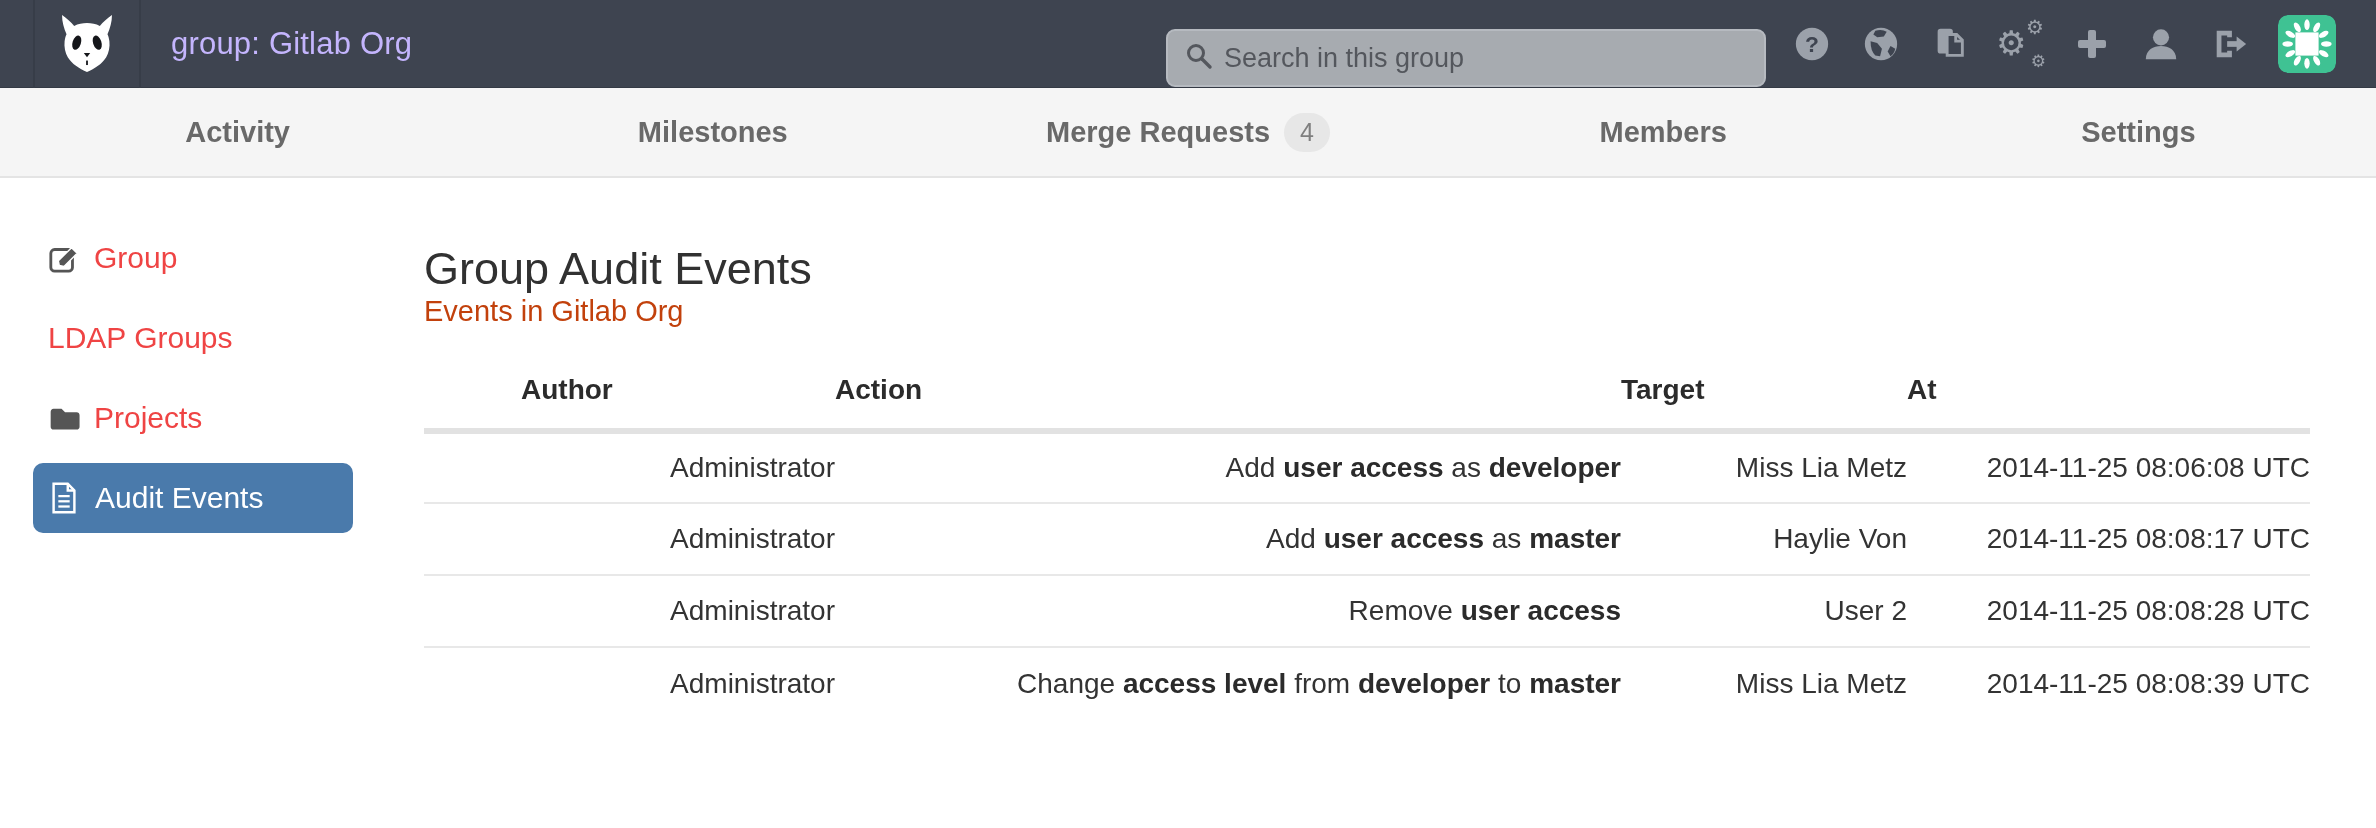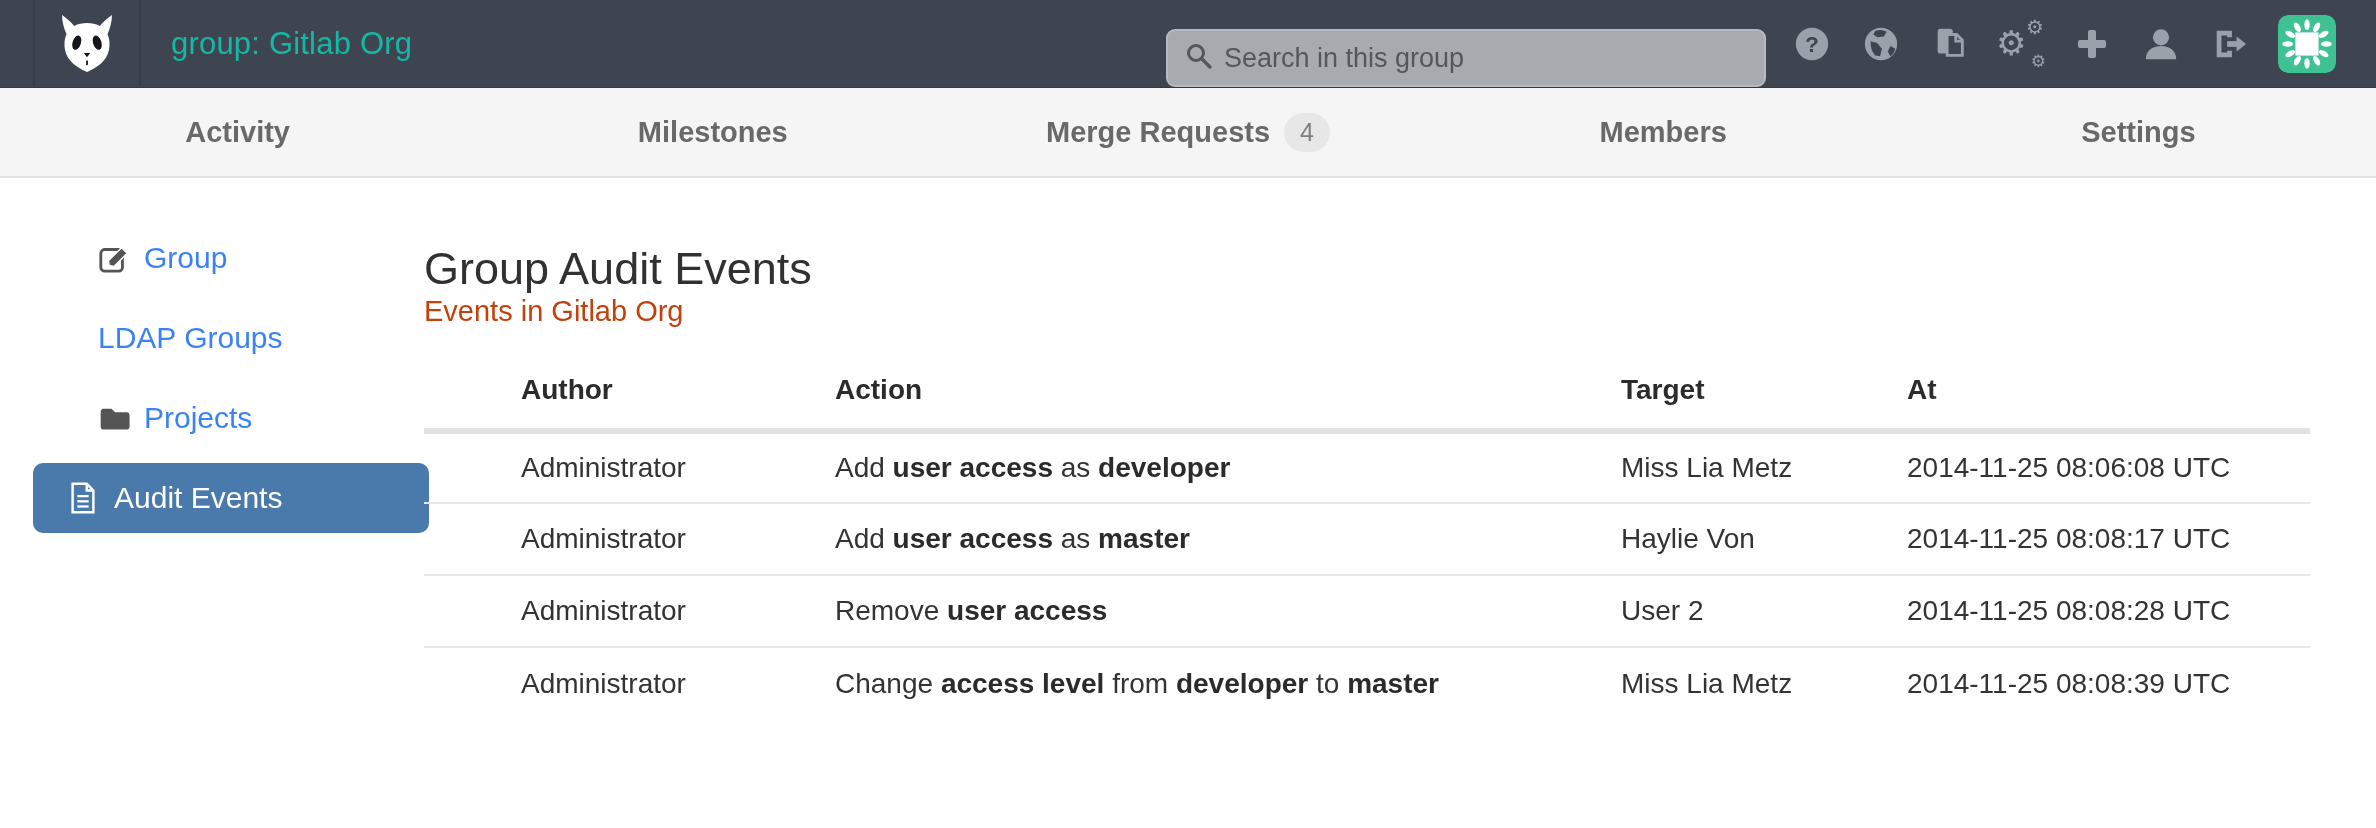--- a/index.html
+++ b/index.html
@@ -5,21 +5,21 @@
   * { margin:0; padding:0; box-sizing:border-box; }
   html,body { width:2376px; height:828px; overflow:hidden; background:#fff;
               font-family:"Liberation Sans", sans-serif; }
 
   
   .topbar { position:relative; height:88px; background:#3e4450;
             border-bottom:1px solid #343a45; display:flex; align-items:center; }
   .logo-cell { height:88px; margin-left:33px; width:108px;
                border-left:2px solid #373d48; border-right:2px solid #373d48;
                display:flex; align-items:center; justify-content:center; cursor:pointer; }
-  .app-title { color:#14b8a6; font-size:31px; margin-left:30px; letter-spacing:.2px; }
+  .app-title { color:#c4b5fd; font-size:31px; margin-left:30px; letter-spacing:.2px; }
   .search-box { position:absolute; left:1166px; top:29px; width:600px; height:58px;
                 background:#a7abb0; border:2px solid #b6bac0; border-radius:9px;
                 display:flex; align-items:center; padding:0 16px; }
   .search-box svg { flex:0 0 auto; margin-right:10px; }
   .search-box input { flex:1; background:transparent; border:none; outline:none;
                       font-size:27px; color:#33363c; font-family:"Liberation Sans",sans-serif; }
   .search-box input::placeholder { color:#54575d; opacity:1; }
   .top-icons { position:absolute; right:40px; top:0; height:88px;
                display:flex; align-items:center; gap:27px; }
   .icon-btn { width:42px; height:42px; display:flex; align-items:center;
@@ -35,33 +35,33 @@
   .group-tabs { height:90px; background:#f5f5f5; border-bottom:2px solid #e4e4e4;
                 display:flex; align-items:flex-start; }
   .tab { flex:1; display:flex; align-items:center; justify-content:center;
          font-size:29px; font-weight:bold; color:#696969; cursor:pointer; height:100%; }
   .badge { margin-left:14px; background:#e7e7e7; color:#7f7f7f; font-weight:normal;
            font-size:25px; border-radius:999px; padding:5px 16px; }
 
   
   .content { display:flex; }
   .sidebar { width:424px; padding-top:40px; flex:0 0 auto; }
-  .side-item { height:80px; display:flex; align-items:center; padding-left:98px;
-               font-size:30px; color:#3b82f6; cursor:pointer; }
+  .side-item { height:80px; display:flex; align-items:center; padding-left:48px;
+               font-size:30px; color:#ef4444; cursor:pointer; }
   .side-item .s-icon { width:36px; margin-right:10px; display:flex; align-items:center; }
-  .side-item.active { height:70px; margin:5px 0 5px 33px; width:396px; padding-left:35px;
+  .side-item.active { height:70px; margin:5px 0 5px 33px; width:320px; padding-left:16px;
                       background:#4a7aab; border-radius:10px; color:#fff; }
   .main { flex:1; padding-top:65px; }
   h1.page-title { font-size:45px; font-weight:400; color:#313131; }
   .page-subtitle { font-size:29px; color:#c2410c; }
 
   table.audit { border-collapse:collapse; margin-top:28px; width:1886px; table-layout:fixed; }
   .audit th { text-align:left; font-size:28px; font-weight:bold; color:#2b2b2b;
               padding:18px 0 22px 0; border-bottom:6px solid #e2e2e2; }
-  .audit td { font-size:28px; color:#333; height:72px; vertical-align:middle; padding:0; }
+  .audit td { font-size:28px; color:#333; height:72px; vertical-align:middle; padding:0;text-align:right; }
   .audit tbody tr + tr td { border-top:2px solid #e8e8e8; }
   .audit .c0 { width:411px; padding-left:97px; }
   .audit th.c0 { padding-left:97px; }
   .audit .c1 { width:786px; }
   .audit .c2 { width:286px; }
   .audit .c3 { width:403px;margin-left:24px; }
   .audit strong { font-weight:bold; color:#2b2b2b; }
 </style>
 </head>
 <body>

